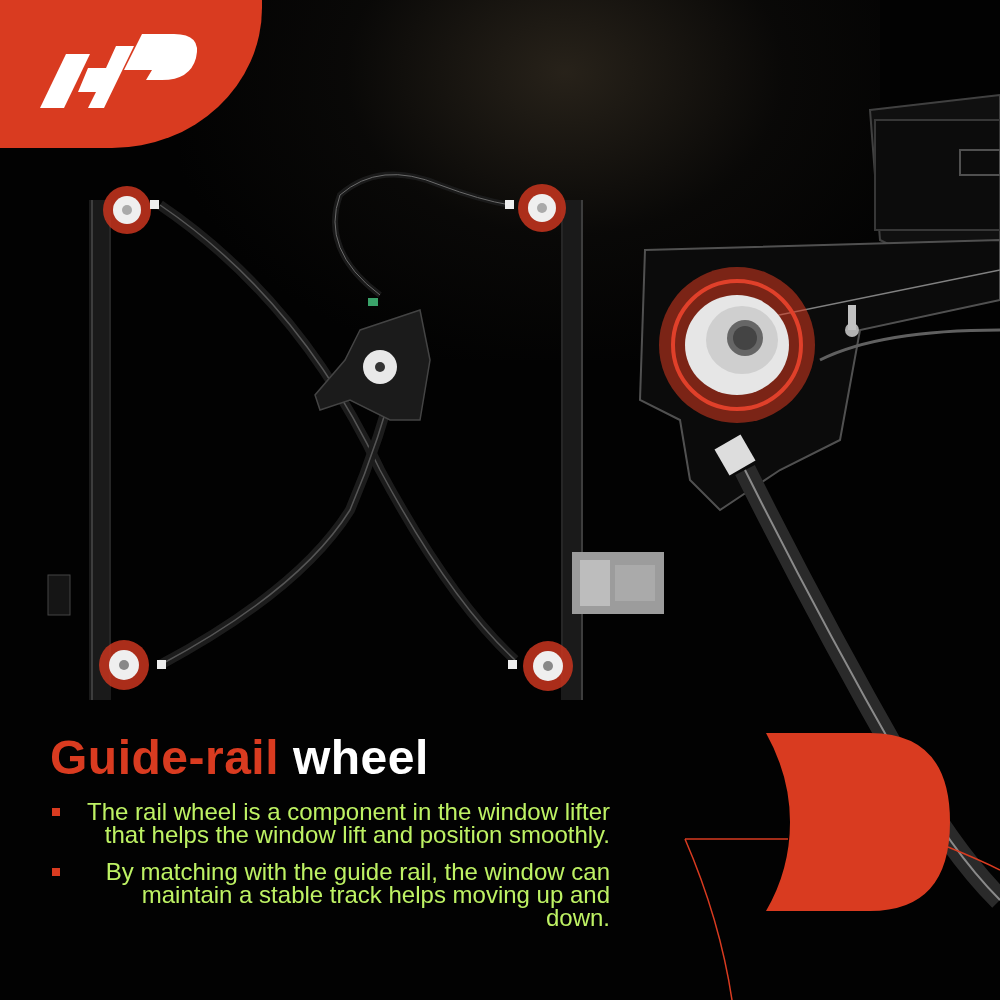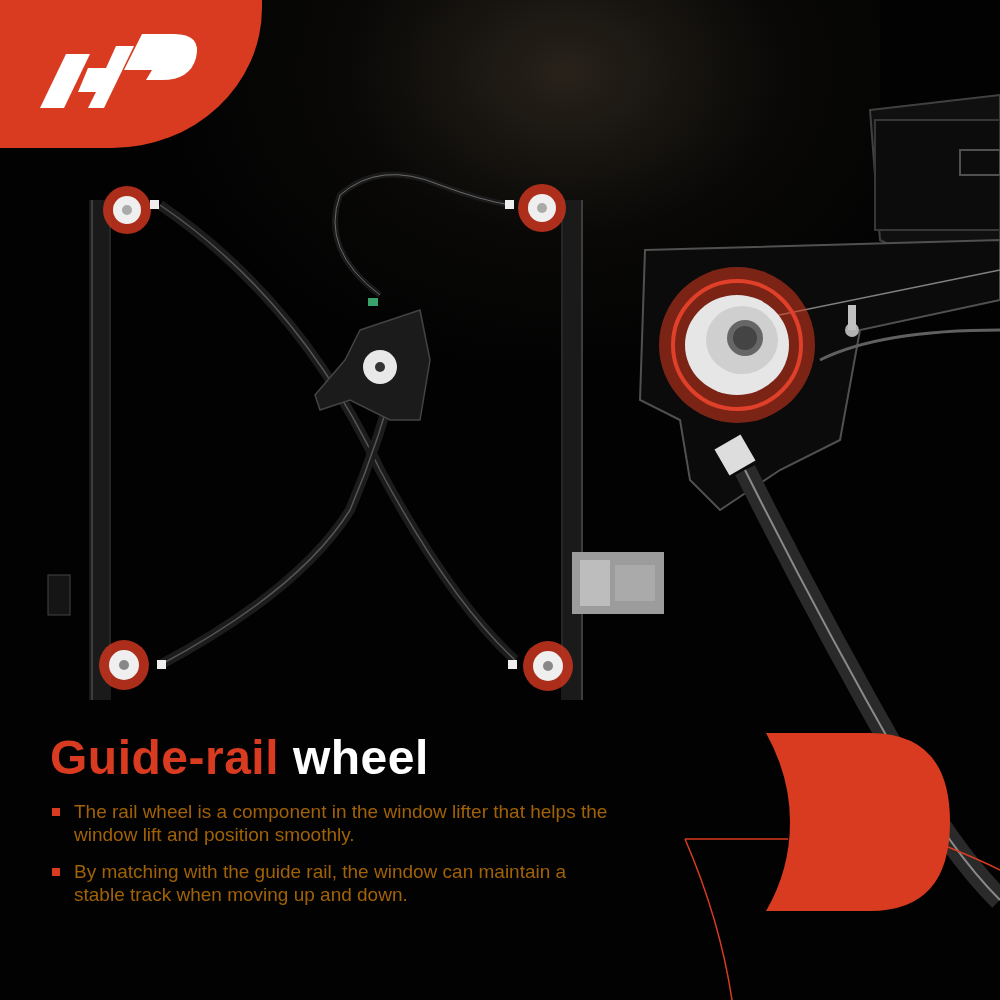--- a/index.html
+++ b/index.html
@@ -24,21 +24,21 @@
     font-size: 48px; font-weight: bold; letter-spacing: 0.5px; line-height: 56px;
   }
   .headline .accent { color: #d93b20; }
   .headline .plain { color: #ffffff; }
   .bullets {
     position: absolute; left: 50px; top: 800px; width: 560px;
     list-style: none; margin: 0; padding: 0;
   }
   .bullets li {
     position: relative; padding-left: 24px; margin-bottom: 14px;
-    color: #a16207; font-size: 19px; line-height: 23px;
+    color: #bef264; font-size: 24px; line-height: 23px; text-align: right;
   }
   .bullets li .square {
     position: absolute; left: 2px; top: 8px; width: 8px; height: 8px; background: #d93b20;
   }
 </style>
 </head>
 <body>
 
 <div class="bg-glow"></div>
 
@@ -148,15 +148,15 @@
   <span class="plain">wheel</span>
 </div>
 
 <ul class="bullets">
   <li>
     <span class="square"></span>
     <span>The rail wheel is a component in the window lifter that helps the window lift and position smoothly.</span>
   </li>
   <li>
     <span class="square"></span>
-    <span>By matching with the guide rail, the window can maintain a stable track when moving up and down.</span>
+    <span>By matching with the guide rail, the window can maintain a stable track helps moving up and down.</span>
   </li>
 </ul>
 
 </body></html>

